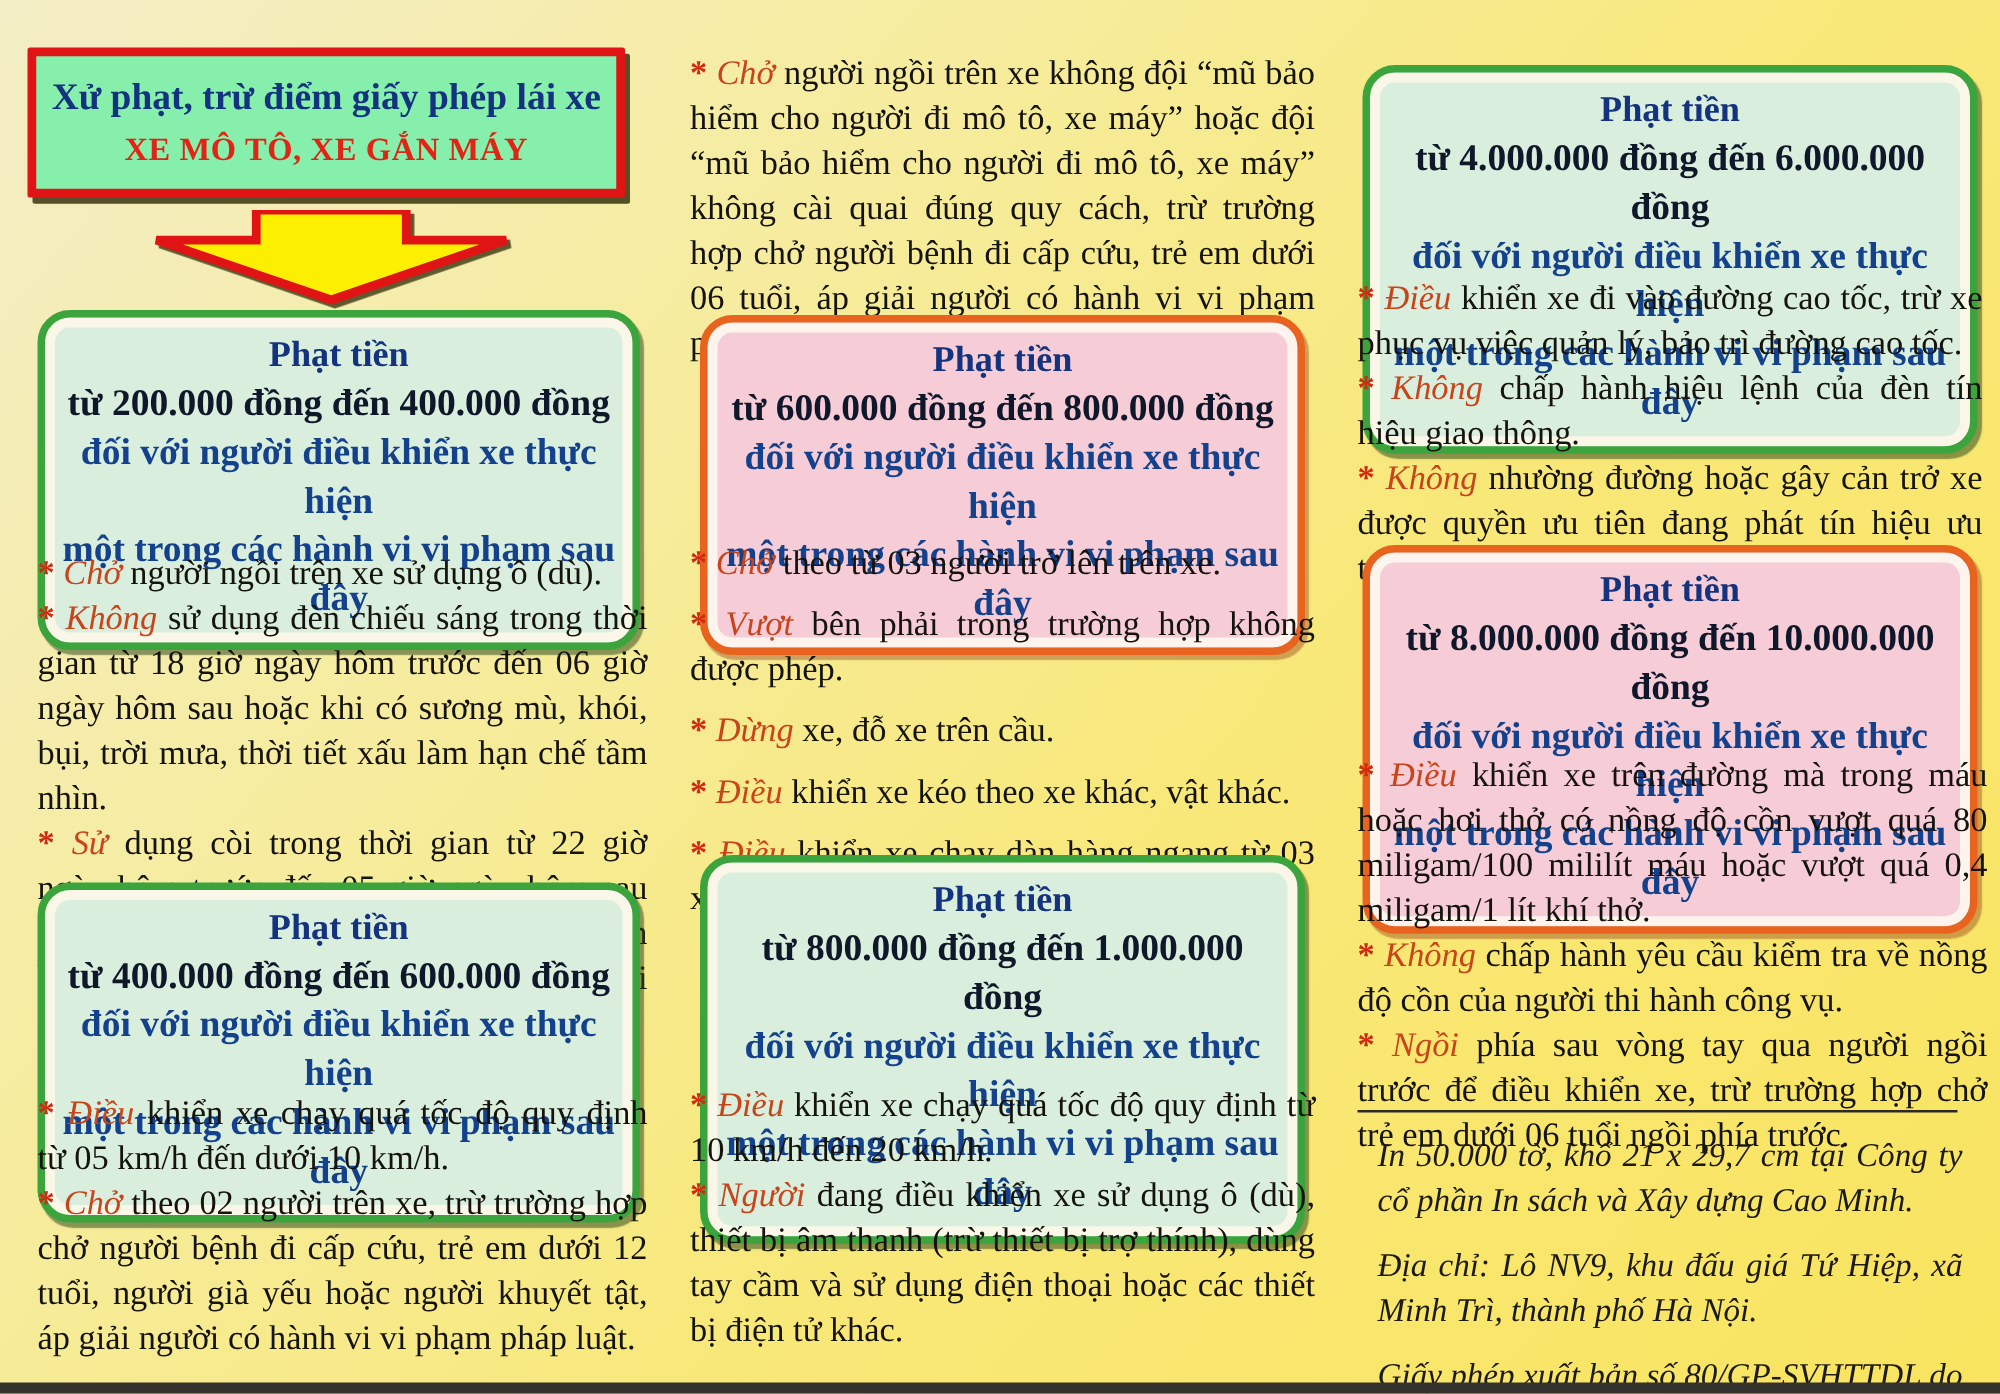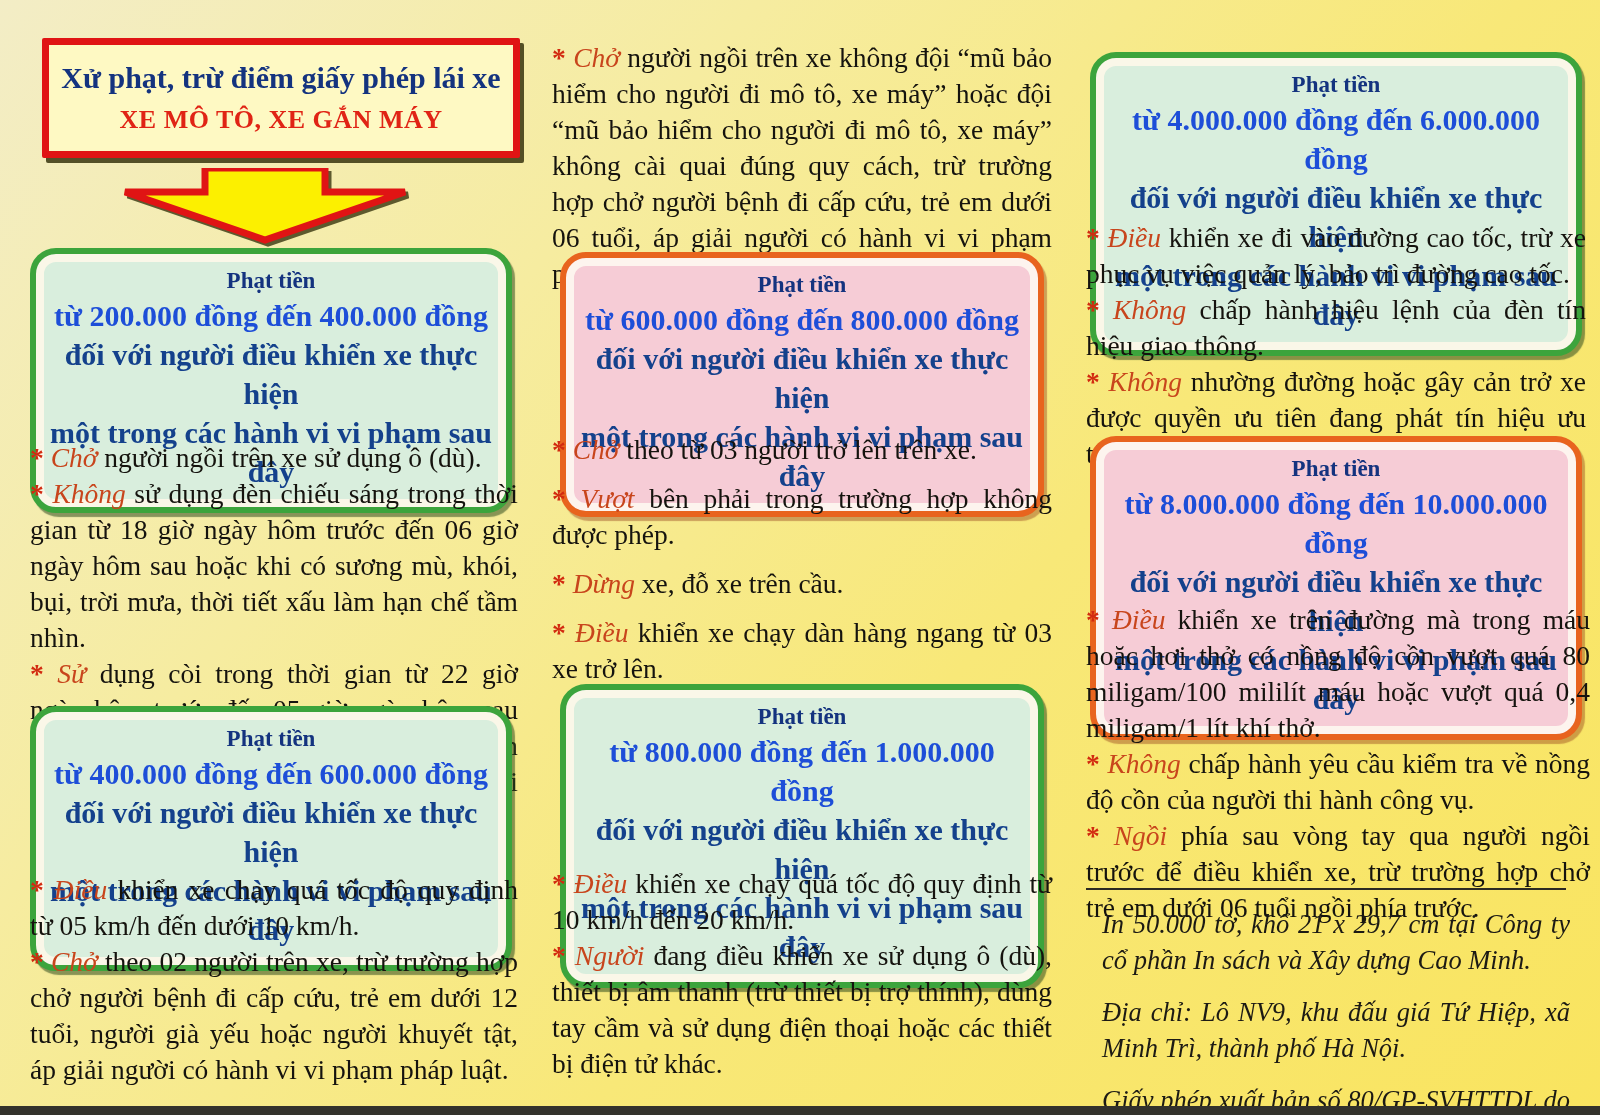--- a/index.html
+++ b/index.html
@@ -6,42 +6,42 @@
   body{
     width:1600px;height:1115px;position:relative;overflow:hidden;
     background:linear-gradient(130deg,#f3edc6 0%,#f6eca0 30%,#f8e878 60%,#f9e45f 100%);
     font-family:"Liberation Serif","DejaVu Serif",serif;
     color:#15130e;
   }
   .abs{position:absolute;}
   
   .banner{
     left:22px;top:38px;width:478px;box-sizing:border-box;
-    background:#fef9c3;border:7px solid #e01414;border-radius:2px;
+    background:#86efac;border:7px solid #e01414;border-radius:2px;
     box-shadow:4px 5px 0 rgba(55,52,14,.85);
-    text-align:center;padding:14px 8px 16px;margin-left:20px;
+    text-align:center;padding:14px 8px 16px;
   }
   .banner .t{color:#14337f;font-weight:bold;font-size:30px;line-height:1.25;}
   .banner .s{color:#e02415;font-weight:bold;font-size:26px;margin-top:8px;letter-spacing:.5px;}
   .arrow-wrap{left:110px;top:168px;width:310px;height:78px;}
   
   .finebox{
     box-sizing:border-box;border-radius:26px;text-align:center;
     padding:14px 10px 16px;
   }
   .finebox.green{
     border:6px solid #3ca43c;background:#d9eedd;
     box-shadow:inset 0 0 0 8px #faf7e8, 3px 4px 1px rgba(45,75,30,.55);
   }
   .finebox.pink{
     border:6px solid #e8641e;background:#f6ccd6;
     box-shadow:inset 0 0 0 8px #fdf4ee, 3px 4px 1px rgba(140,50,20,.4);
   }
-  .finebox .title{color:#14337f;font-weight:bold;font-size:23px;line-height:1.15;}
-  .finebox .amount{color:#1d4ed8;font-weight:bold;font-size:30px;line-height:1.3;margin-top:2px;}
+  .finebox .title{color:#14337f;font-weight:bold;font-size:29px;line-height:1.15;}
+  .finebox .amount{color:#0f172a;font-weight:bold;font-size:30px;line-height:1.3;margin-top:2px;}
   .finebox .cond{color:#14418c;font-weight:bold;font-size:30px;line-height:1.3;}
   
   .vlist{box-sizing:border-box;}
   .vitem{font-size:27.5px;line-height:1.31;text-align:justify;color:#15130e;}
   .vlist.spaced .vitem{margin-bottom:13px;}
   .star{color:#d22a10;font-weight:bold;}
   .lead{color:#c8451c;font-style:italic;}
   
   .colophon{font-style:italic;font-size:26.5px;line-height:1.36;color:#1c1a14;}
   .colophon .rule{border-top:2px solid #2c2a22;width:96%;margin:0 0 14px 0;}
@@ -135,20 +135,25 @@
     <span>bên phải trong trường hợp không được phép.</span>
   </div>
   <div class="vitem">
     <span class="star">* </span>
     <span class="lead">Dừng </span>
     <span>xe, đỗ xe trên cầu.</span>
   </div>
   <div class="vitem">
     <span class="star">* </span>
     <span class="lead">Điều </span>
+    <span>khiển xe kéo theo xe khác, vật khác.</span>
+  </div>
+  <div class="vitem">
+    <span class="star">* </span>
+    <span class="lead">Điều </span>
     <span>khiển xe chạy dàn hàng ngang từ 03 xe trở lên.</span>
   </div>
 </div>
 
 <div class="abs finebox green" style="left:560px;top:684px;width:484px;">
   <div class="title">Phạt tiền</div>
   <div class="amount">từ 800.000 đồng đến 1.000.000 đồng</div>
   <div class="cond">đối với người điều khiển xe thực hiện</div>
   <div class="cond">một trong các hành vi vi phạm sau đây</div>
 </div>

